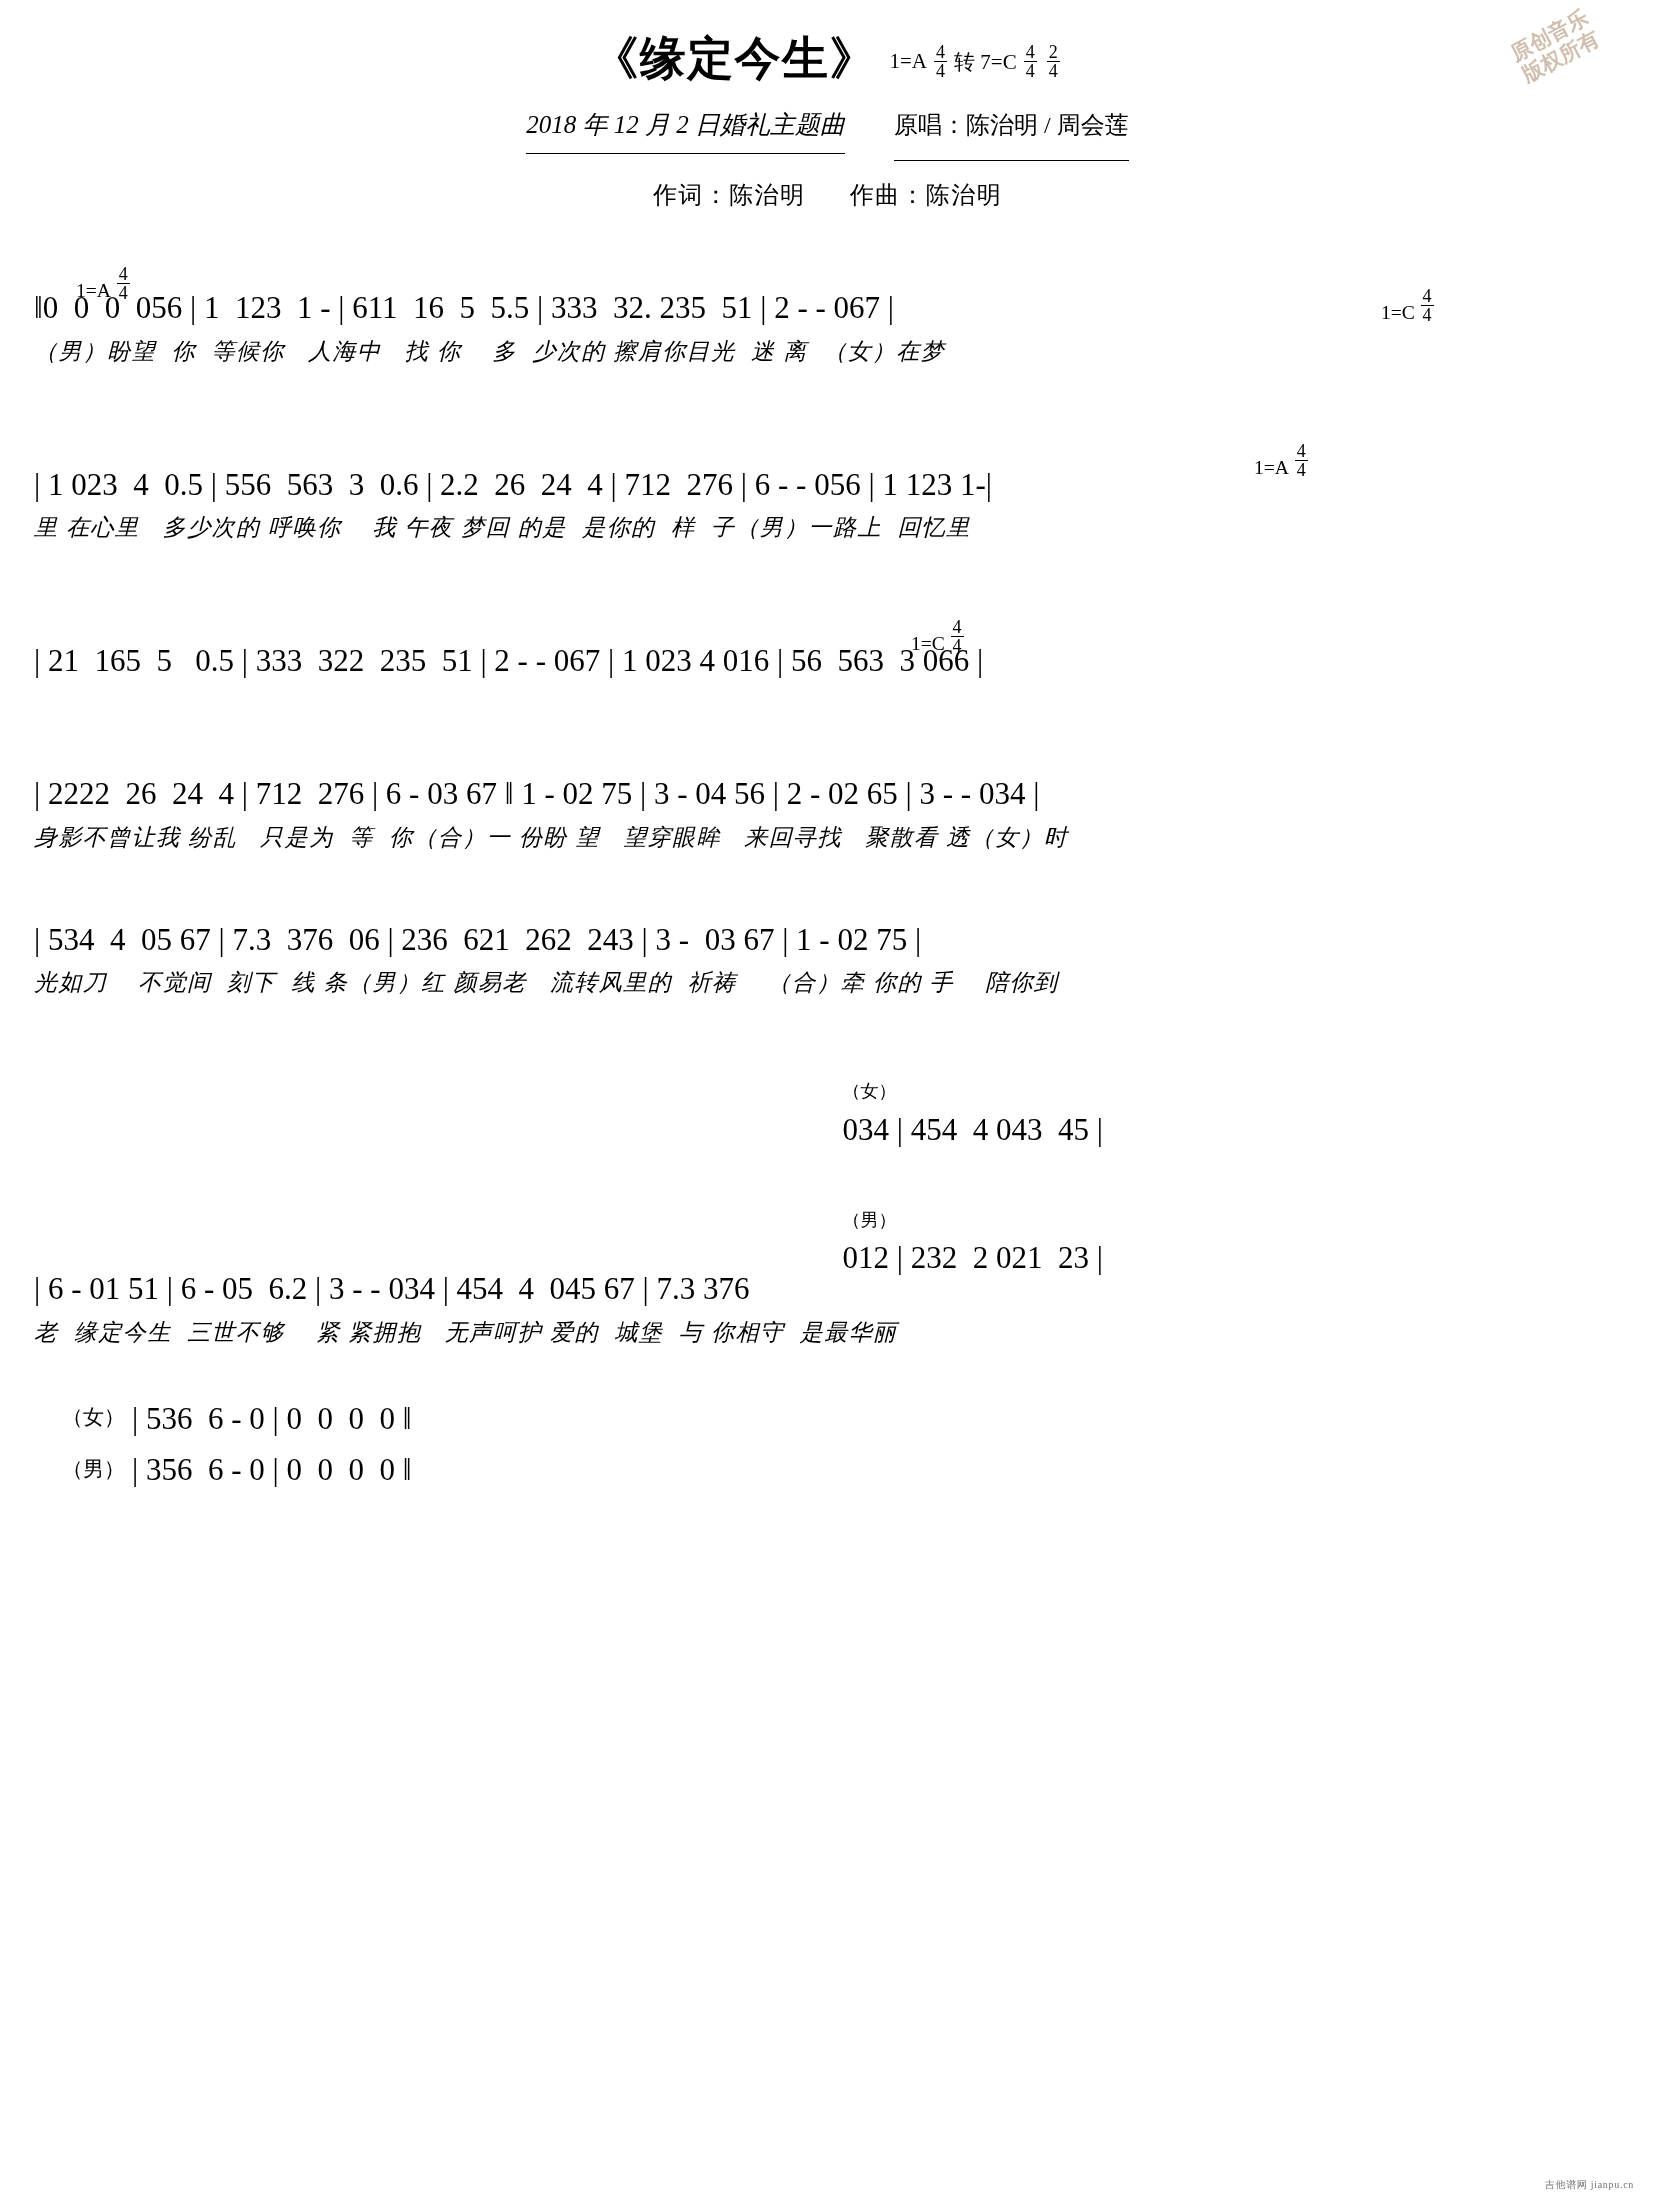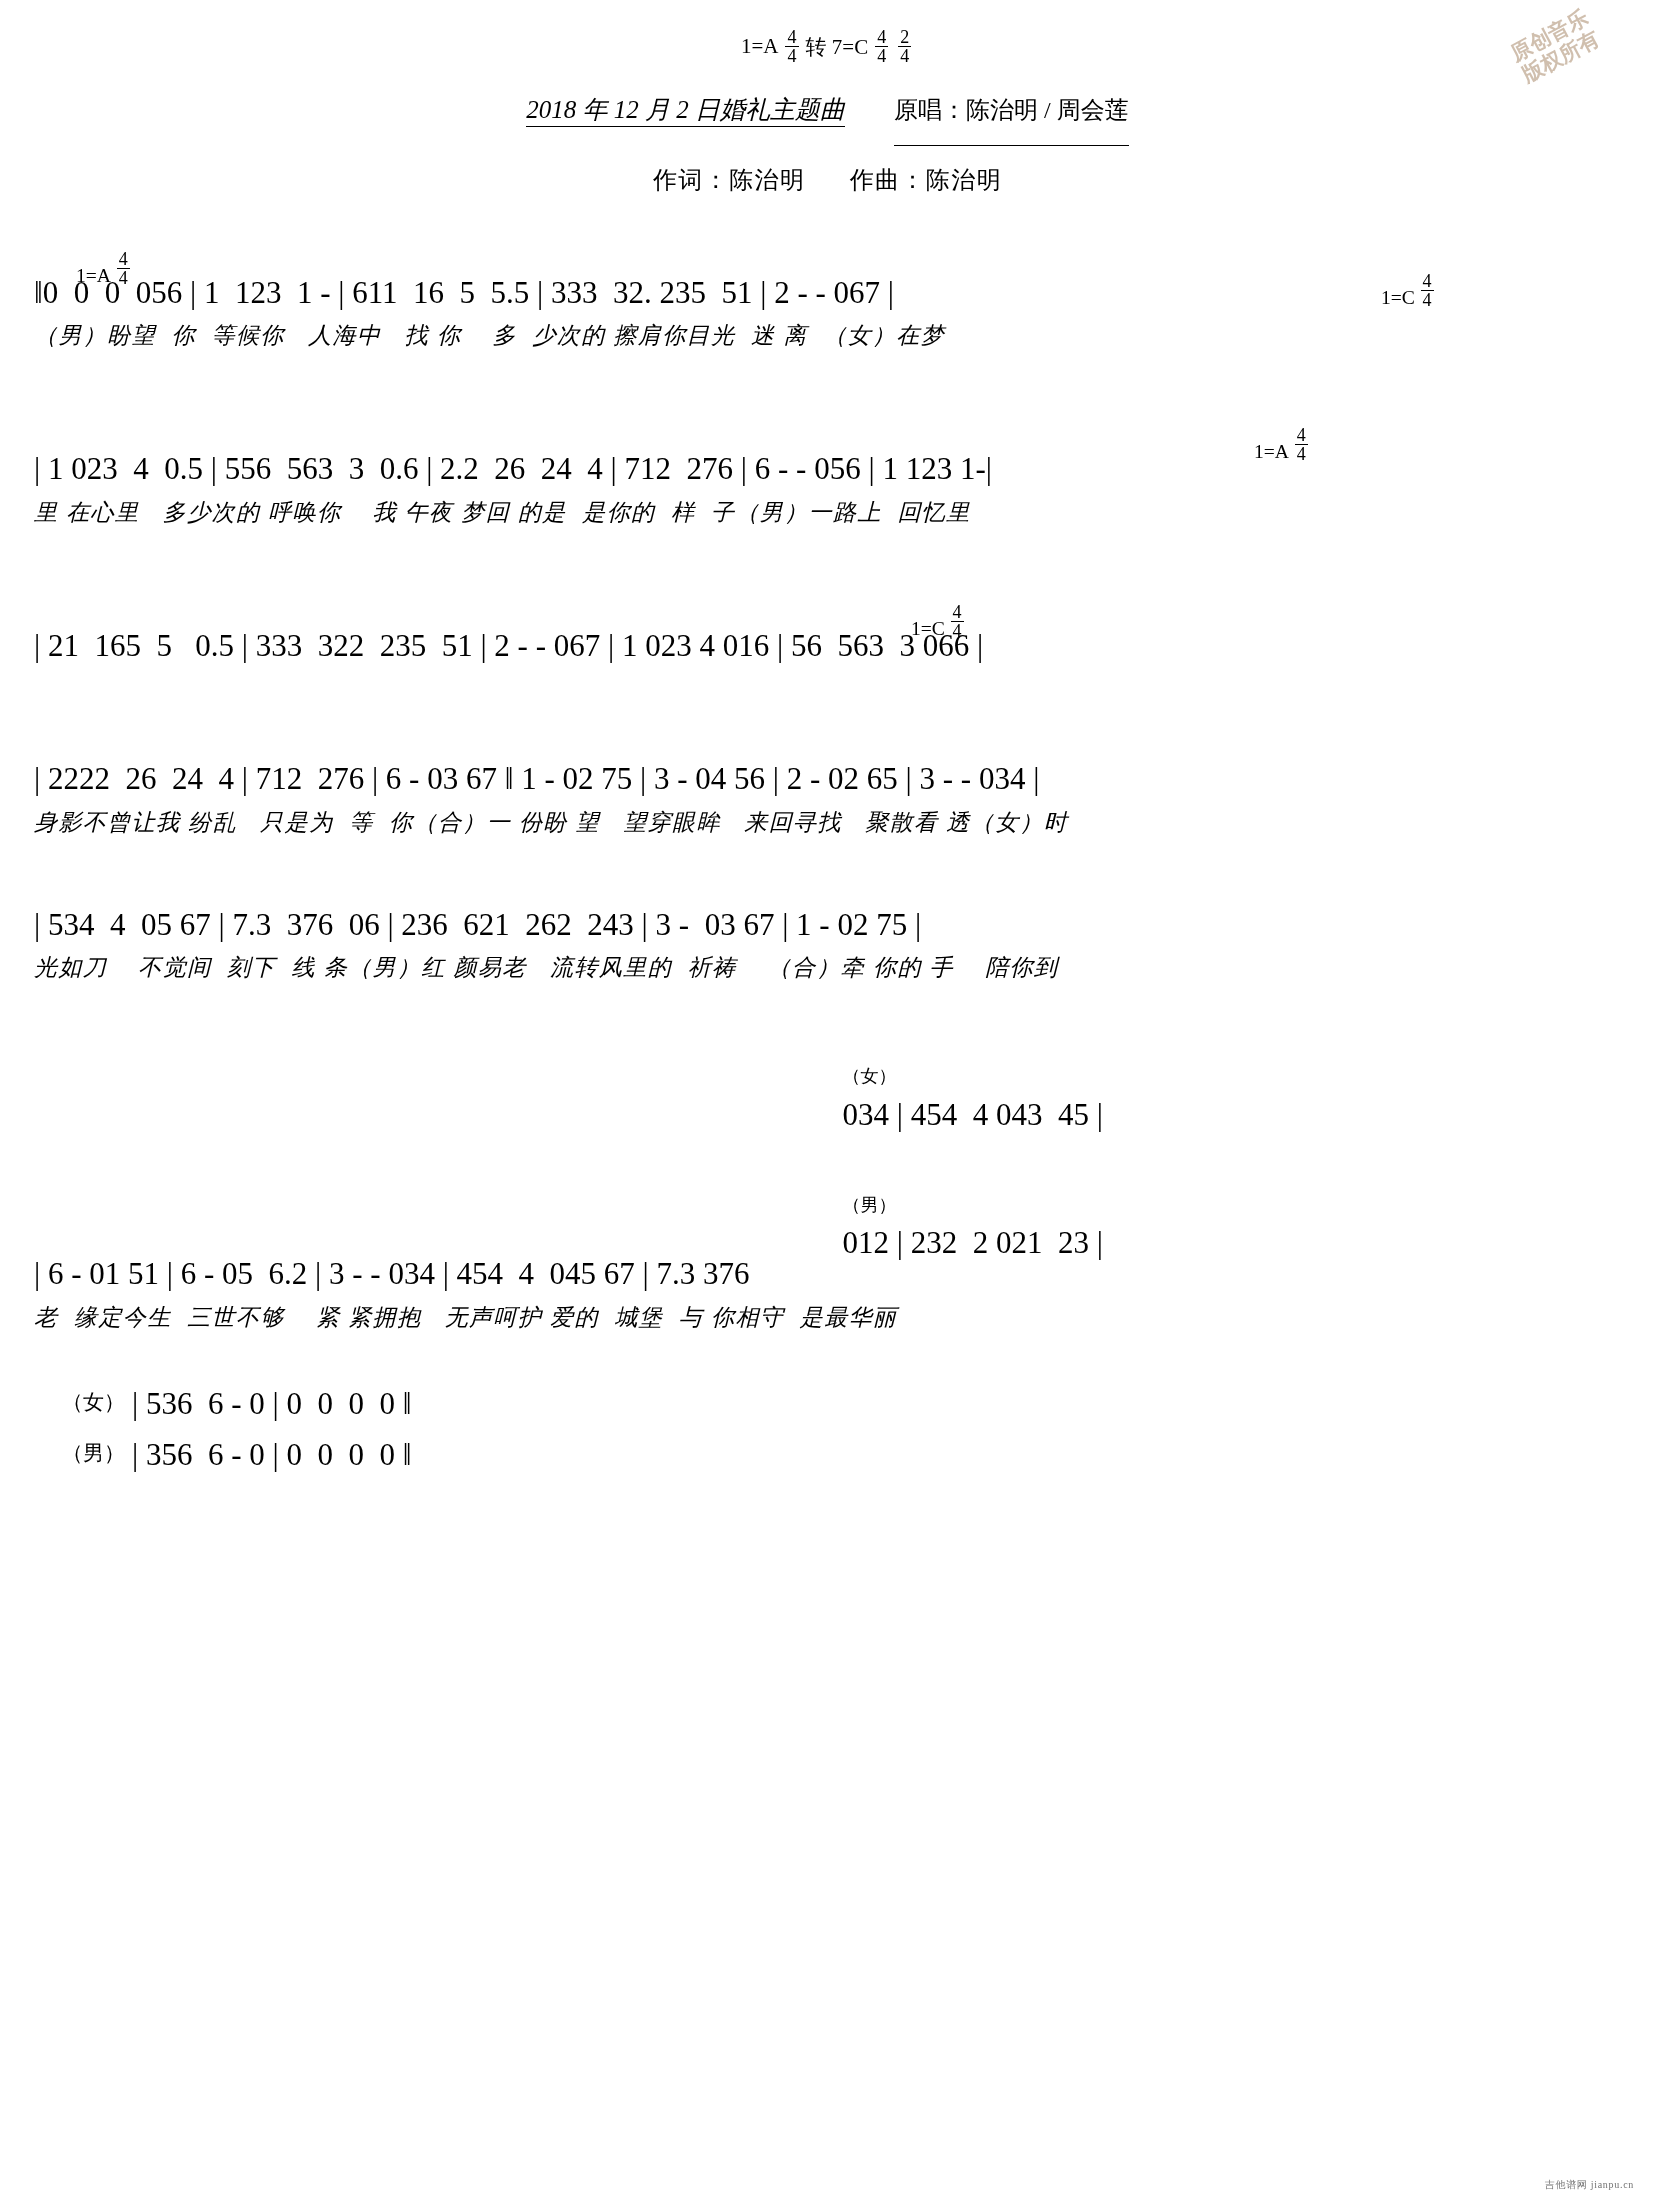--- a/index.html
+++ b/index.html
@@ -65,21 +65,21 @@
     display: flex;
     justify-content: center;
     align-items: baseline;
     gap: 49px;
     font-size: 24px;
   }
   .sub-left {
     font-style: italic;
     font-size: 25px;
     border-bottom: 1.4px solid #000;
-    padding-bottom: 0;
+    padding-bottom: 12px;
   }
   .sub-right {
     font-size: 24px;
     border-bottom: 1.4px solid #000;
     padding-bottom: 19px;
   }
   .credits-row {
     margin-top: 18px;
     font-size: 24px;
     letter-spacing: 1.4px;
@@ -190,20 +190,21 @@
 <div class="sheet">
 
   <div class="header">
 
     <div class="stamp">
       <div>原创音乐</div>
       <div>版权所有</div>
     </div>
 
     <div class="title-row">
+      <div class="song-title">《缘定今生》</div>
       <div class="keysig">
         <span>1=A</span>
         <span class="frac">
           <span class="num">4</span>
           <span class="den">4</span>
         </span>
         <span>转 7=C</span>
         <span class="frac">
           <span class="num">4</span>
           <span class="den">4</span>

